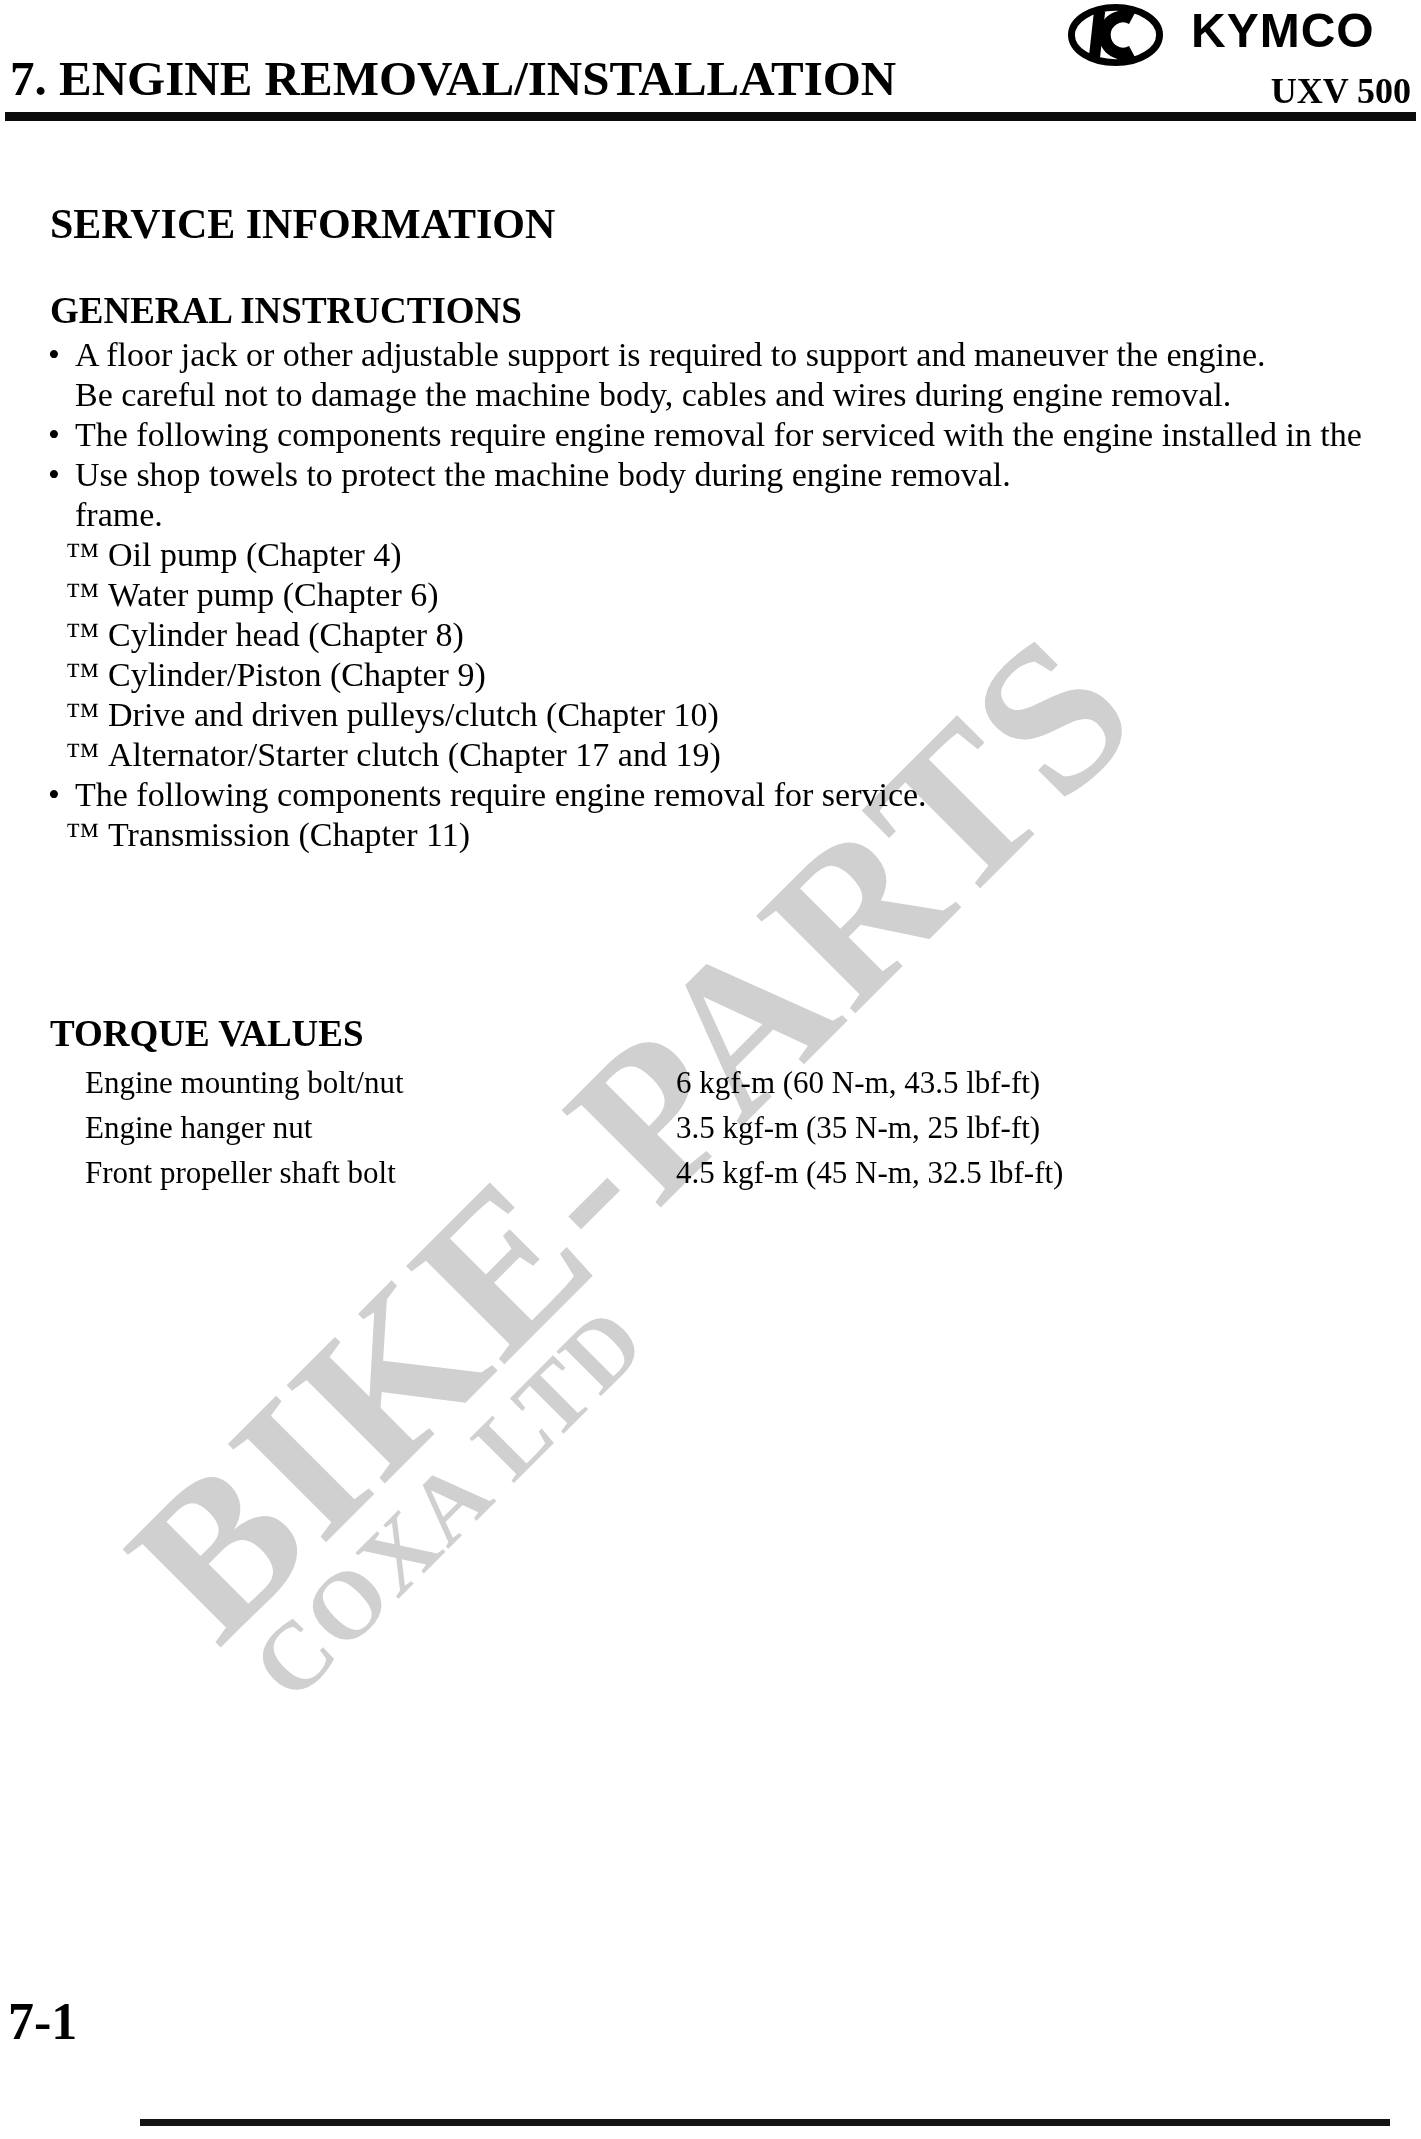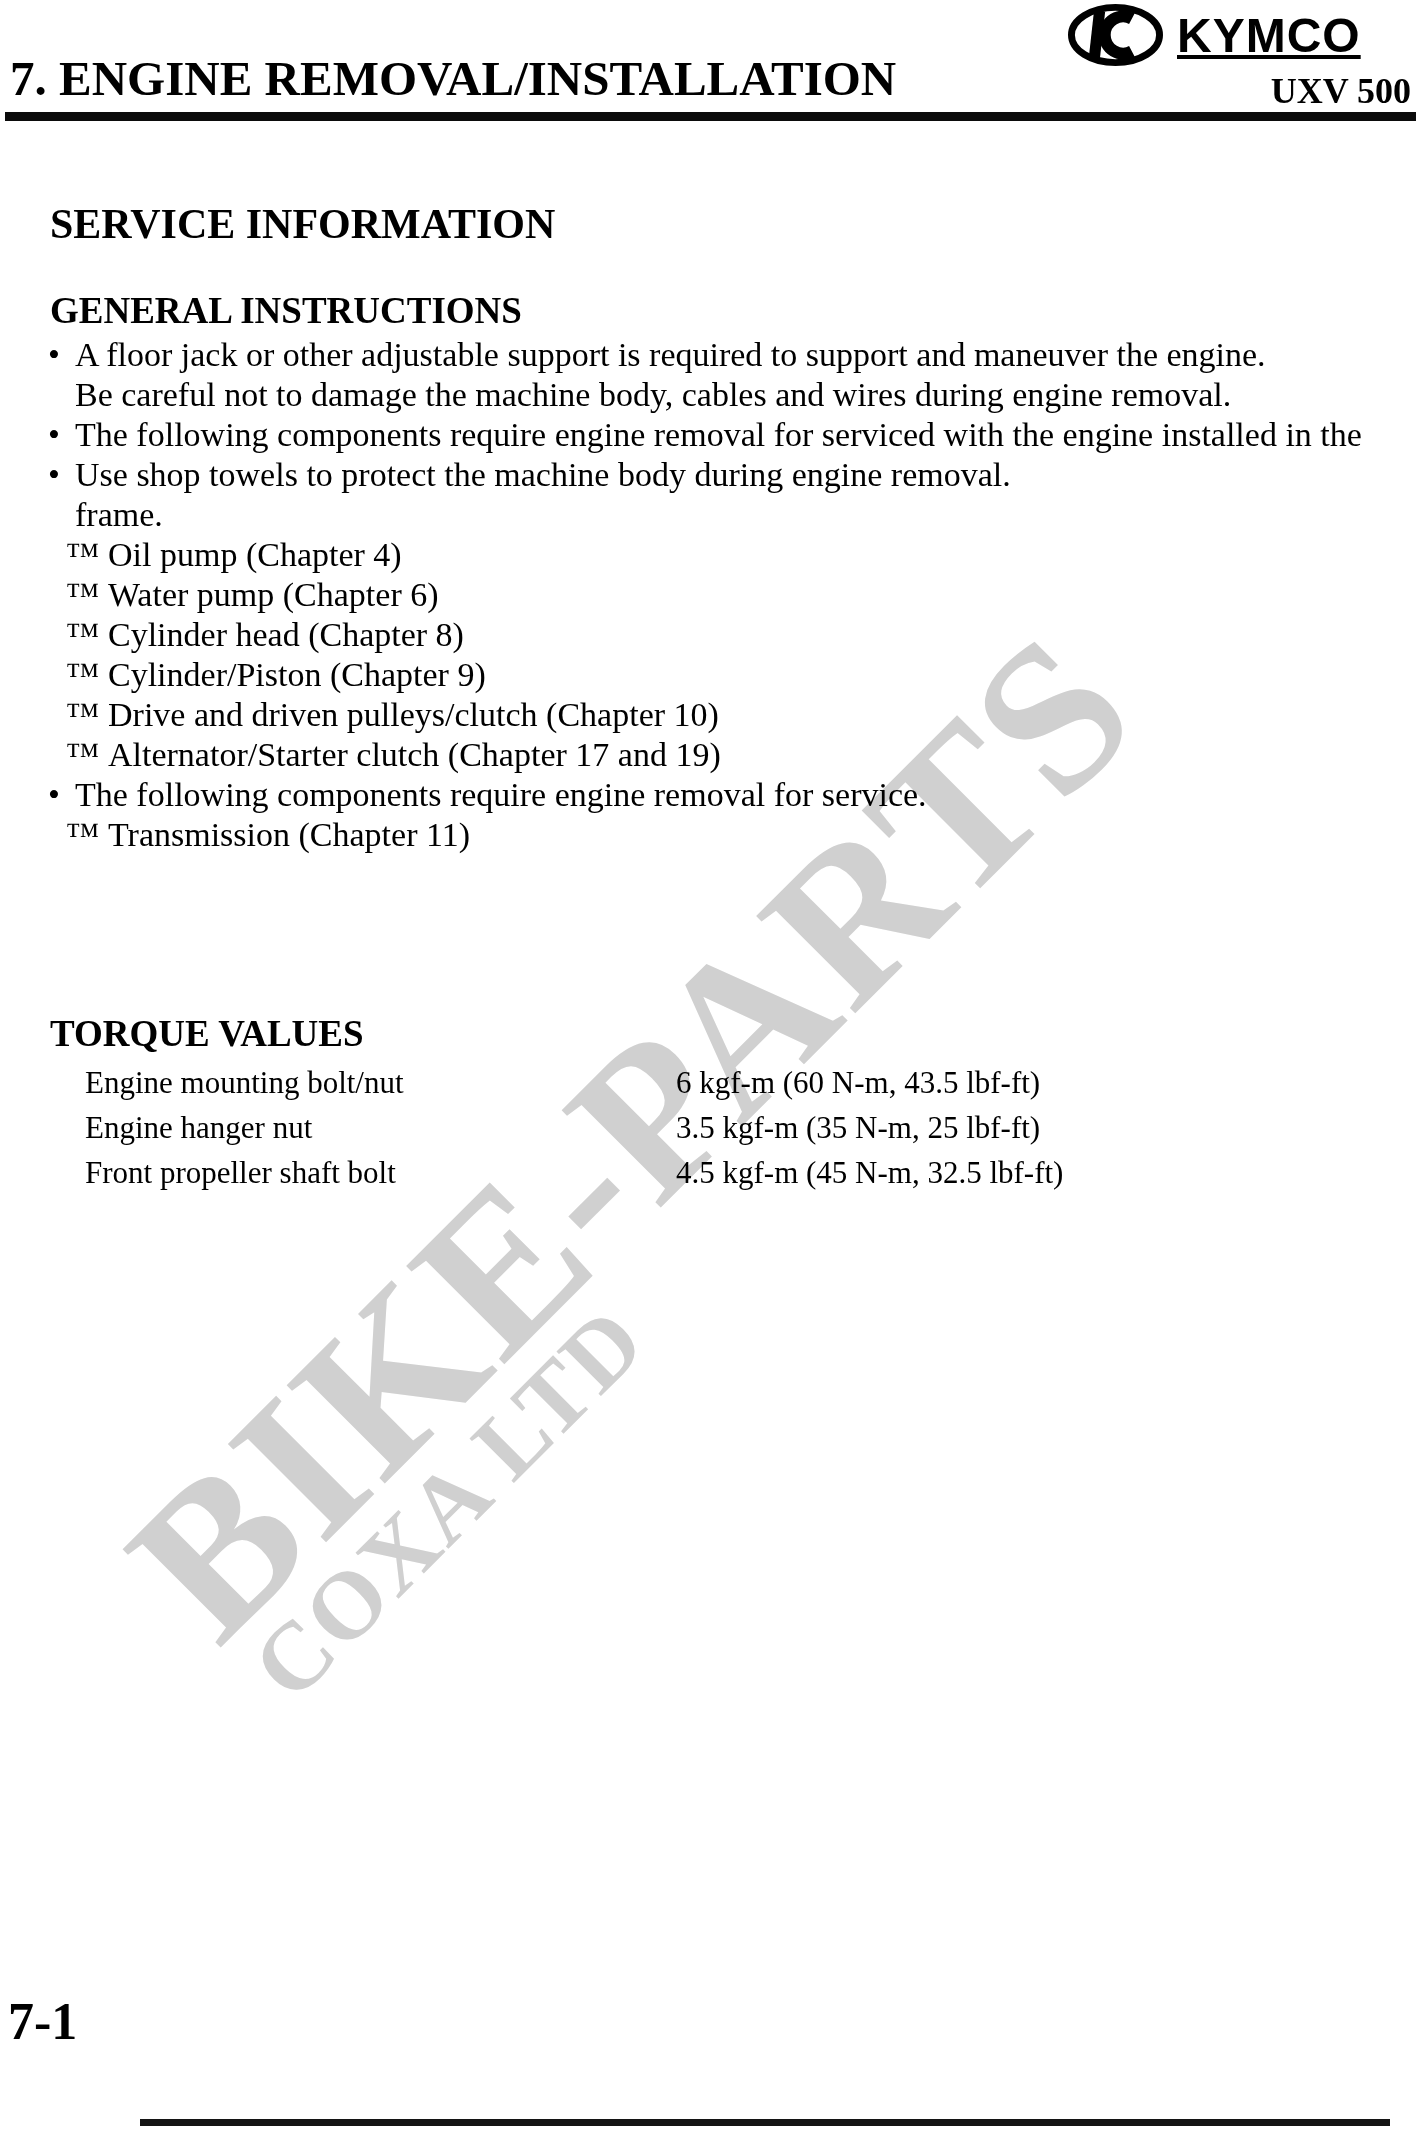--- a/index.html
+++ b/index.html
@@ -42,21 +42,21 @@
     position:absolute;left:10px;top:50px;
     font-size:49px;font-weight:bold;
     white-space:nowrap;z-index:2;
   }
   .hdr-rule{
     position:absolute;left:5px;right:5px;top:112px;
     height:9px;background:#0b0b0b;z-index:2;
   }
   .brand{
     position:absolute;left:1068px;top:3px;width:348px;height:64px;
-    display:flex;align-items:center;gap:14px;z-index:2;text-decoration:underline;
+    display:flex;align-items:flex-start;gap:28px;z-index:2;
   }
   .brand-name{
     font-family:"Liberation Sans", sans-serif;
     font-weight:bold;font-size:48px;letter-spacing:1px;
     white-space:nowrap;
   }
   .model{
     position:absolute;right:10px;top:70px;
     font-size:36px;font-weight:bold;
     white-space:nowrap;z-index:2;

